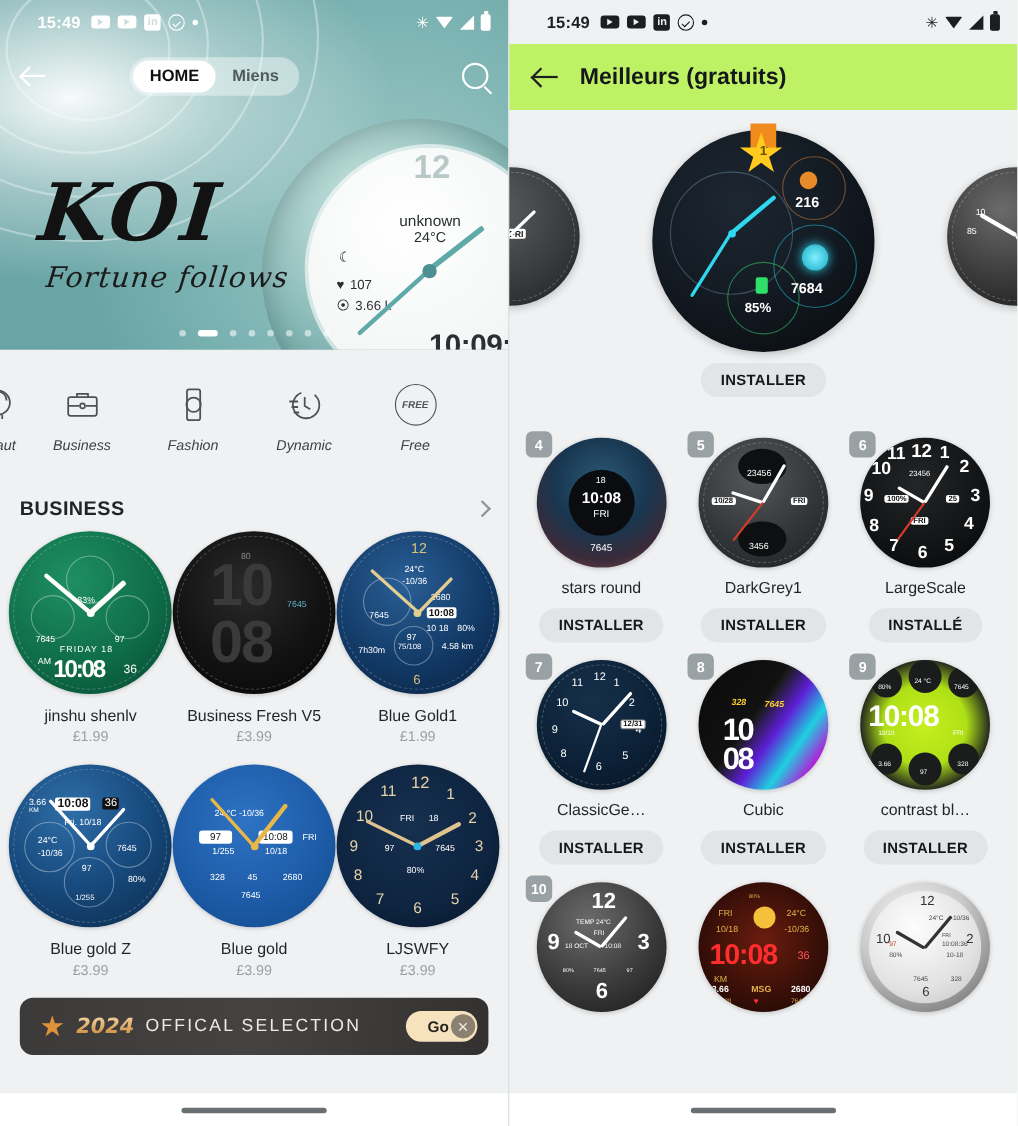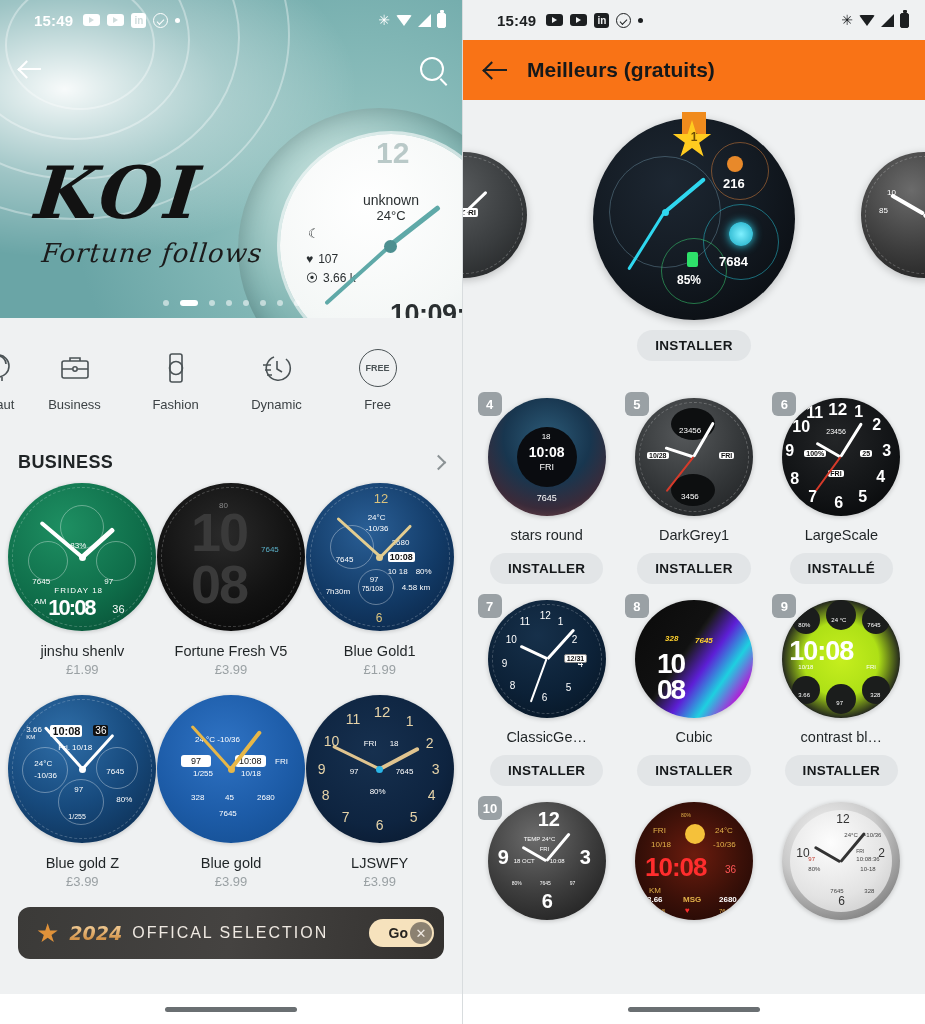--- a/index.html
+++ b/index.html
@@ -94,21 +94,21 @@
   .hand.m { width:4px; height:88px; left:109px; top:23px; transform: rotate(228deg); }
   .hand-cap { position:absolute; left:104px; top:106px; width:13px; height:13px; border-radius:50%; background:#4d8f90; }
 
   .dots { position: absolute; bottom: 12px; left: 0; right: 0; display: flex; justify-content: center; gap: 11px; }
   .dot { width: 6px; height: 6px; border-radius: 3px; background: rgba(255,255,255,.55); }
   .dot.active { width: 18px; background: #ffffff; }
 
   
   .cats { position: absolute; top: 318px; left: 0; right: 0; height: 120px; background: #eff1f2;
           display: flex; align-items: center; padding-left: 0; }
-  .cat { flex: 0 0 101px; text-align: center; cursor: pointer; }
+  .cat { flex: 0 0 101px; text-align: center; cursor: pointer; font-style: italic; }
   .cat:first-child { flex: 0 0 52px; margin-left: -28px; }
   .cat-ic { height: 46px; display: flex; align-items: center; justify-content: center; color: #4b5356; }
   .cat-label { font-size: 13px; color: #3c4245; margin-top: 6px; }
 
   .free-badge { width: 38px; height: 38px; border-radius: 50%; border: 1.8px solid #4b5356;
                 display:flex; align-items:center; justify-content:center; font-size: 9px; font-weight: 700; }
 
   
   .scroll-area { position: absolute; top: 438px; left: 0; right: 0; bottom: 0; background: #eff1f2; }
   .sec-head { display: flex; align-items: center; padding: 14px 18px 10px 18px; }
@@ -153,21 +153,21 @@
   .promo-star { font-size: 26px; color: #e0923a; margin-left: 8px; }
   .promo-year { font-family: "DejaVu Sans", sans-serif; font-size: 19px; font-weight: 800; font-style: italic;
                 background: linear-gradient(180deg,#f8d9a8,#c9802f); -webkit-background-clip: text; background-clip: text; color: transparent; }
   .promo-text { font-size: 16px; color: #efe9e2; letter-spacing: 2px; }
   .promo-go { margin-left: auto; background: #f6e2bd; color: #26231f; font-size: 14px; font-weight: 700;
               border-radius: 16px; padding: 6px 26px 6px 20px; cursor: pointer; }
   .promo-x { position: absolute; right: 12px; top: 50%; margin-top: -11px; width: 22px; height: 22px; border-radius: 50%;
              background: rgba(120,112,100,.85); color: #efe9e2; font-size: 13px; display: flex; align-items: center; justify-content: center; cursor: pointer; }
 
   
-  .r-topbar { height: 60px; display: flex; align-items: center; padding: 0 20px; gap: 18px; background: #f97316; }
+  .r-topbar { height: 60px; display: flex; align-items: center; padding: 0 20px; gap: 18px; background: #bef264; }
   .back-arrow-dark { width: 26px; height: 26px; position: relative; cursor: pointer; }
   .back-arrow-dark::before { content:""; position:absolute; left:2px; top:12px; width:22px; height:2px; background:#1c1f21; }
   .back-arrow-dark::after { content:""; position:absolute; left:2px; top:7px; width:11px; height:11px; border-left:2px solid #1c1f21; border-bottom:2px solid #1c1f21; transform: rotate(45deg); }
   .r-title { font-size: 21px; font-weight: 600; color: #15181a; }
 
   .carousel { position: relative; height: 290px; }
   .car-item { position: absolute; top: 18px; }
   .car-center { left: 50%; margin-left: -101px; width: 202px; }
   .car-face { width: 202px; height: 202px; border-radius: 50%; position: relative; overflow: hidden; color:#fff; box-shadow: 0 2px 8px rgba(0,0,0,.22); }
   .car-side { width: 126px; top: 52px; }
@@ -257,20 +257,24 @@
       <div class="sb-right">
         <span class="ic ic-bt">✳</span>
         <span class="ic ic-wifi"></span>
         <span class="ic ic-sig"></span>
         <span class="ic ic-bat"></span>
       </div>
     </div>
 
     <div class="hero-topbar">
       <div class="back-arrow"></div>
+      <div class="seg">
+        <div class="seg-item active">HOME</div>
+        <div class="seg-item">Miens</div>
+      </div>
       <div class="search-icon"></div>
     </div>
 
     <div class="dots">
       <span class="dot"></span>
       <span class="dot active"></span>
       <span class="dot"></span>
       <span class="dot"></span>
       <span class="dot"></span>
       <span class="dot"></span>
@@ -359,21 +363,21 @@
       </div>
 
       <div class="tile">
         <div class="face f-black">
           <div class="ticks"></div>
           <div class="big-num" style="position:absolute;left:34px;top:18px;font-size:54px;color:#3a3a3a;">10</div>
           <div class="big-num" style="position:absolute;left:34px;top:70px;font-size:54px;color:#3a3a3a;">08</div>
           <div class="lbl" style="left:104px;top:62px;color:#5bb0c8;">7645</div>
           <div class="lbl" style="left:62px;top:18px;color:#8a8a8a;">80</div>
         </div>
-        <div class="tile-name">Fortune Fresh V5</div>
+        <div class="tile-name">Business Fresh V5</div>
         <div class="tile-price">£3.99</div>
       </div>
 
       <div class="tile">
         <div class="face f-blue1">
           <div class="ticks"></div>
           <div class="lbl" style="left:68px;top:8px;font-size:13px;color:#d9c27e;">12</div>
           <div class="lbl" style="left:62px;top:30px;">24°C</div>
           <div class="lbl" style="left:60px;top:41px;">-10/36</div>
           <div class="lbl" style="left:86px;top:55px;">2680</div>

